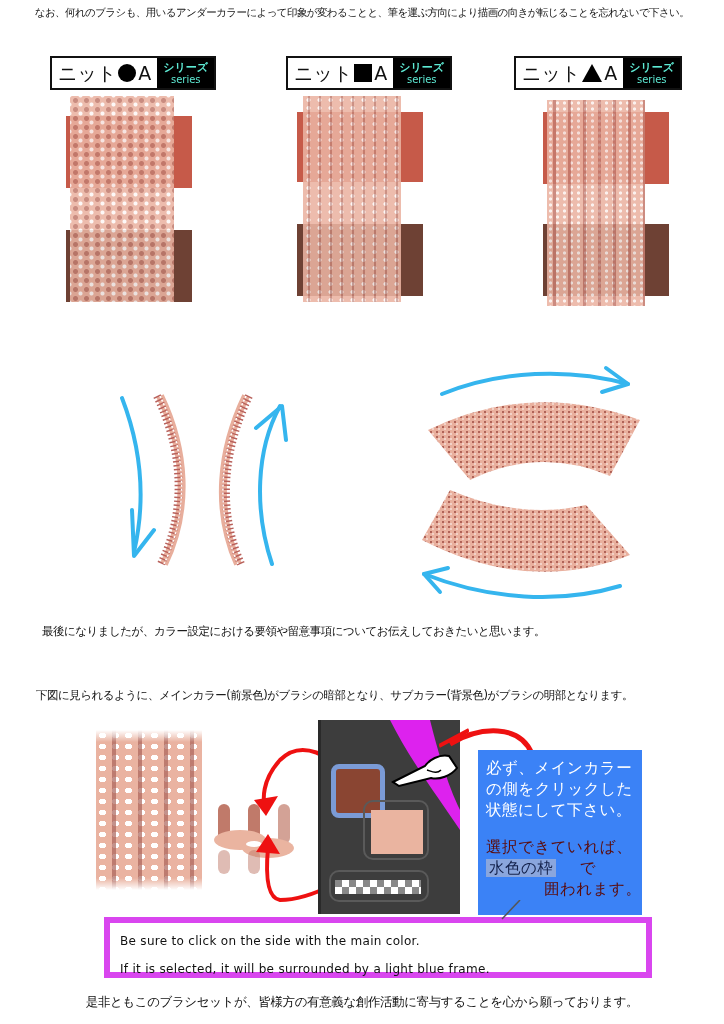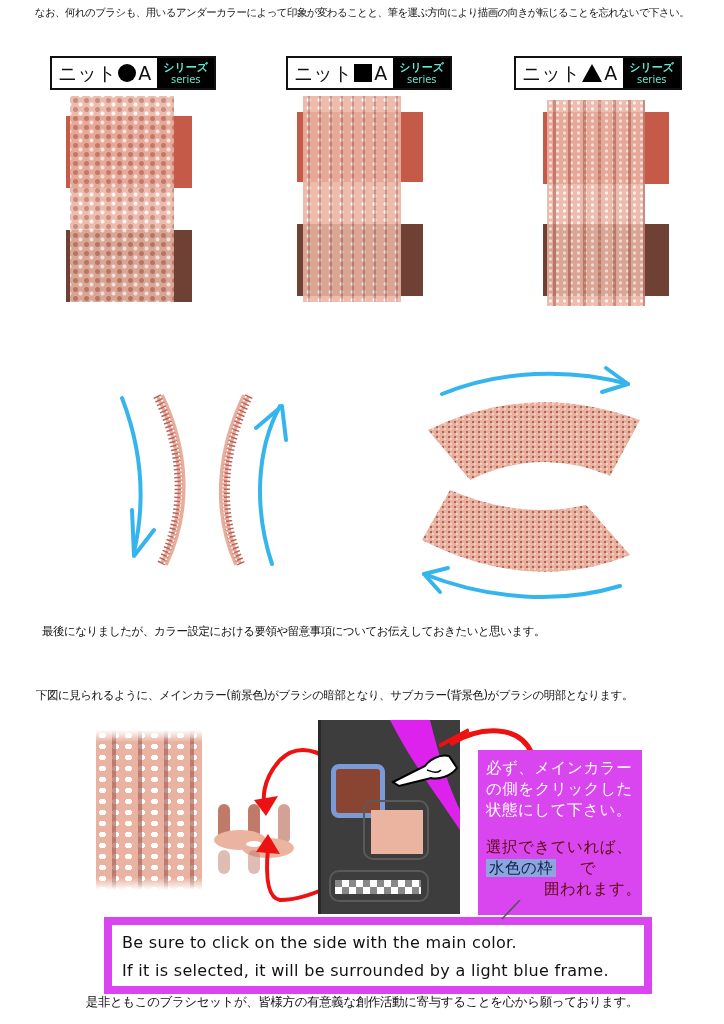--- a/index.html
+++ b/index.html
@@ -107,31 +107,31 @@
     background-image:
       linear-gradient(45deg, #fff 25%, transparent 25%, transparent 75%, #fff 75%),
       linear-gradient(45deg, #fff 25%, transparent 25%, transparent 75%, #fff 75%);
     background-size: 14px 14px; background-position: 0 0, 7px 7px; background-color: #888;
   }
   .palette-panel .magenta-band {
     position: absolute; right: 0; top: 0; width: 90px; height: 110px; overflow: hidden;
   }
 
   .note-box {
-    left: 478px; top: 750px; width: 164px; height: 165px; background: #d946ef;
+    left: 478px; top: 750px; width: 164px; height: 165px; background: #3b82f6;
     color: #fff; padding: 8px 8px; font-size: 15.5px; line-height: 21px; letter-spacing: 0.5px;
   }
   .note-box .line { white-space: nowrap; }
   .note-box .dark { color: #5b0c0c; }
   .note-box .hl { background: #8aa6dd; color: #12204a; padding: 0 3px; }
 
   .en-callout {
-    left: 104px; top: 917px; width: 548px; height: 77px; background: #fff;
-    border: 8px solid #d946ef; padding: 4px 10px;
-    font-family: "DejaVu Sans", sans-serif; font-size: 16px; line-height: 28px; letter-spacing: 0.3px;
+    left: 104px; top: 917px; width: 548px; height: 61px; background: #fff;
+    border: 6px solid #d946ef; padding: 4px 10px;
+    font-family: "DejaVu Sans", sans-serif; font-size: 12px; line-height: 28px; letter-spacing: 0.3px;
   }
 
   .footer-text { left: 0; top: 994px; width: 724px; text-align: center; font-size: 12.5px; letter-spacing: -0.4px; white-space: nowrap; font-family: Liberation Mono, monospace; }
 </style>
 </head>
 <body>
 
 <div class="abs intro-text">なお、何れのブラシも、用いるアンダーカラーによって印象が変わることと、筆を運ぶ方向により描画の向きが転じることを忘れないで下さい。</div>
 
 <div class="abs series-label" style="left:50px; top:56px;">

